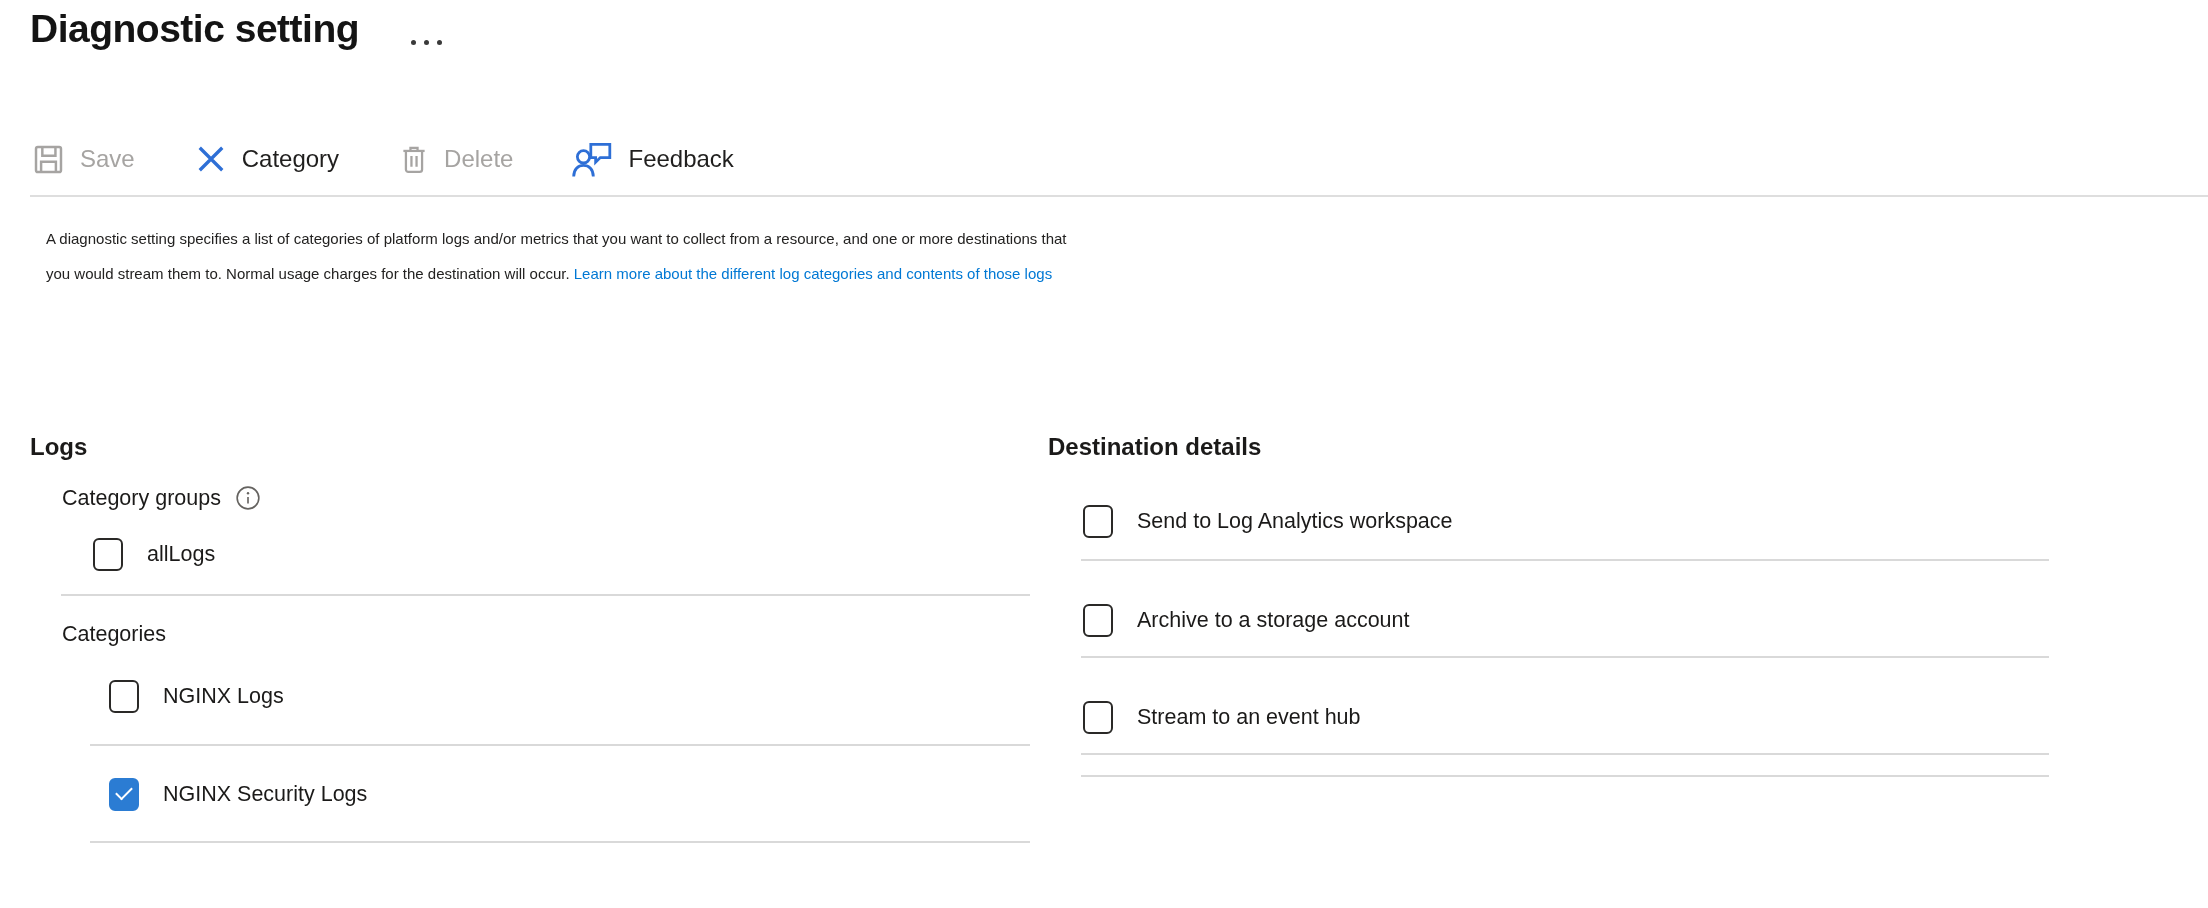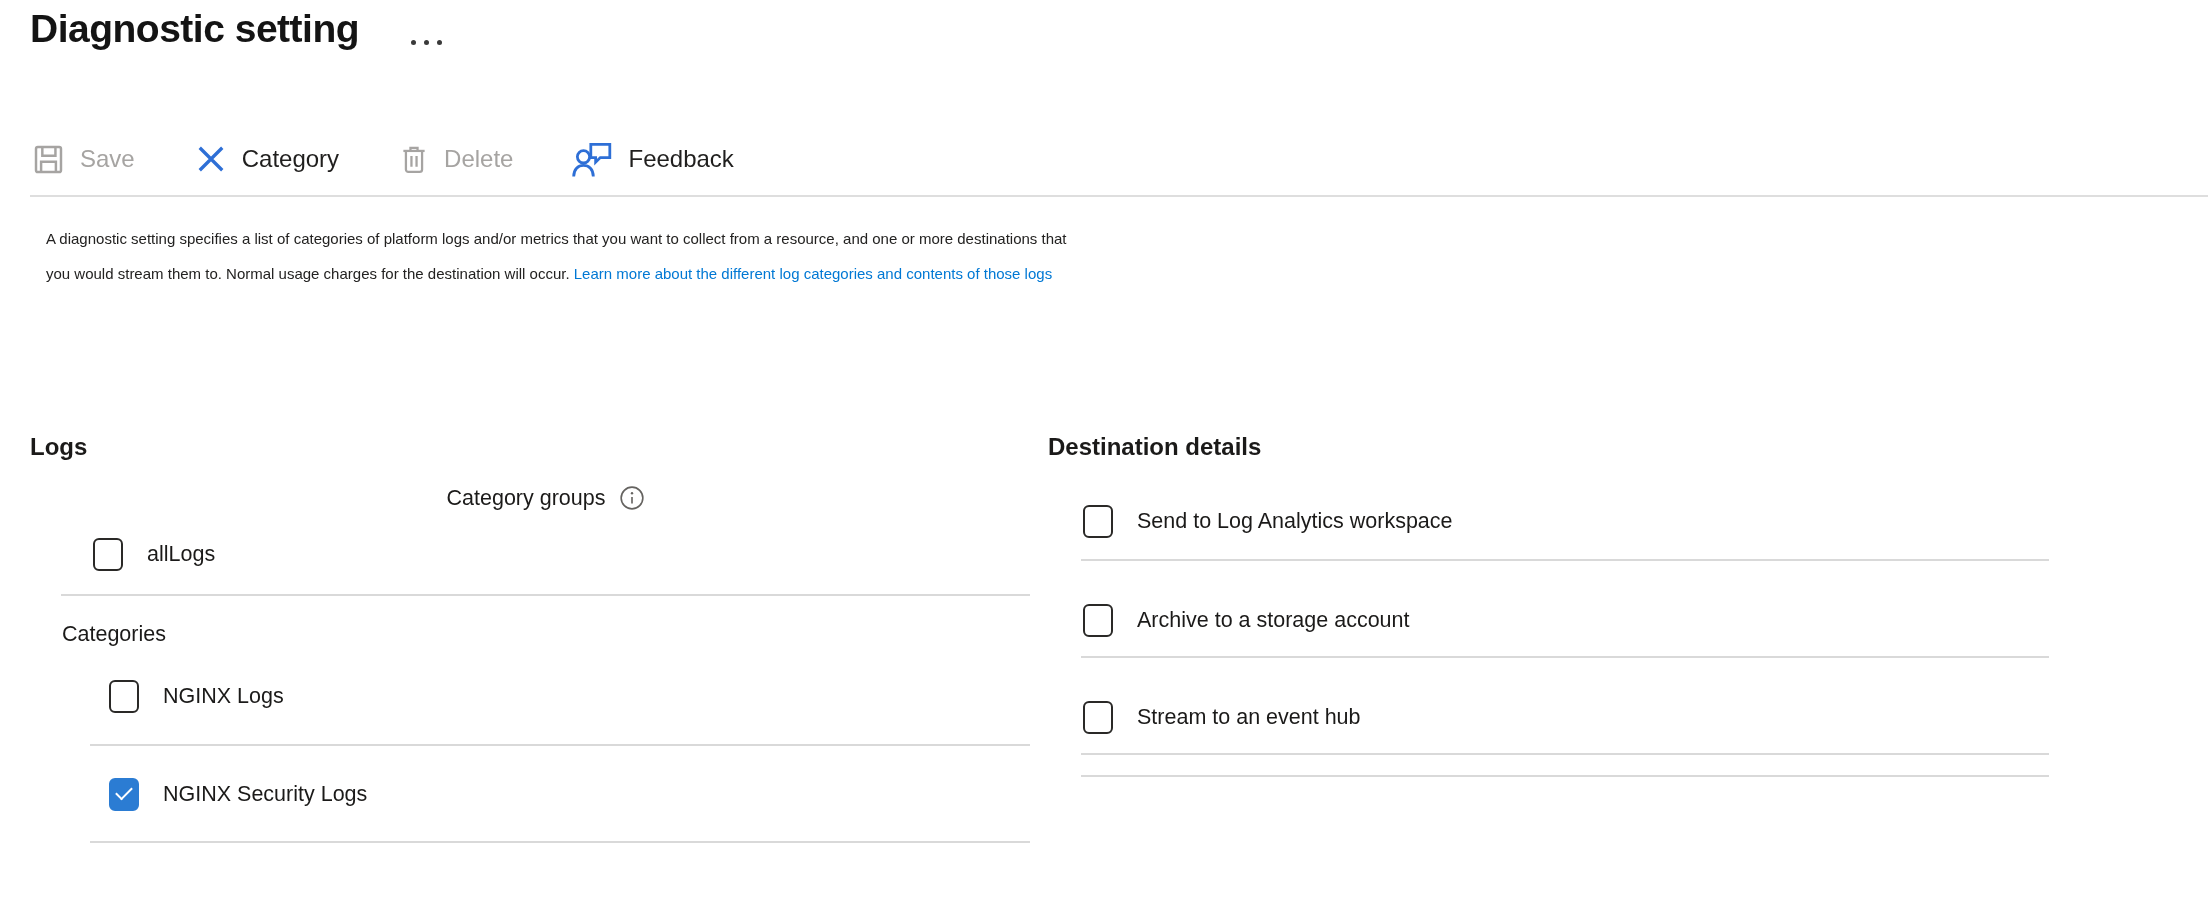--- a/index.html
+++ b/index.html
@@ -28,21 +28,21 @@
   .name-label{width:502px;font-size:21.5px;color:#1b1a19;}
   .req{color:#a4262c;margin-left:8px;}
   .name-input{width:1098px;height:47px;box-sizing:border-box;border:2px solid #161514;border-radius:3px;font-size:21px;padding:0 14px;font-family:inherit;outline:none;background:#fff;}
 
   
   .columns{position:absolute;left:30px;top:418px;display:flex;}
   .col-left{width:1000px;}
   .col-right{width:1002px;margin-left:18px;}
   .sec-heading{margin:14px 0 0 0;font-size:24px;font-weight:700;color:#1b1a19;line-height:30px;}
 
-  .cat-label-row{margin:22px 0 0 32px;height:28px;display:flex;align-items:center;gap:14px;font-size:21.5px;color:#1b1a19;justify-content:center;}
+  .cat-label-row{margin:22px 0 0 32px;height:28px;display:flex;align-items:center;gap:14px;font-size:21.5px;color:#1b1a19;}
   .subhead{margin:26px 0 0 32px;height:28px;font-size:21.5px;color:#1b1a19;}
 
   .check-row{display:flex;align-items:center;gap:24px;font-size:21.5px;color:#1b1a19;}
   .row-alllogs{margin:26px 0 0 63px;}
   .row-cat{margin:30px 0 0 79px;}
   .row-cat2{margin:32px 0 0 79px;}
   .row-dest1{margin:43px 0 0 35px;}
   .row-dest{margin:43px 0 0 35px;}
   .row-dest4{margin:42px 0 0 35px;}
 

